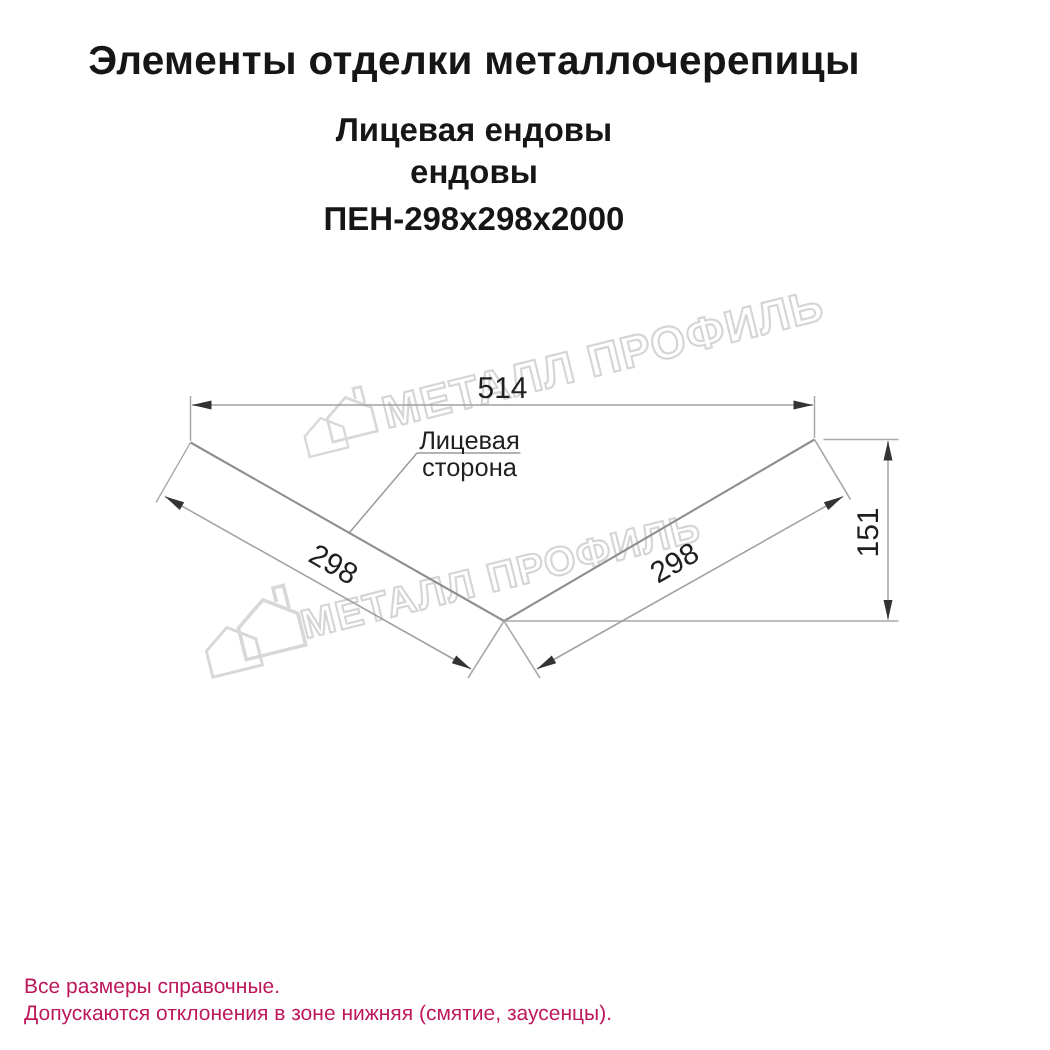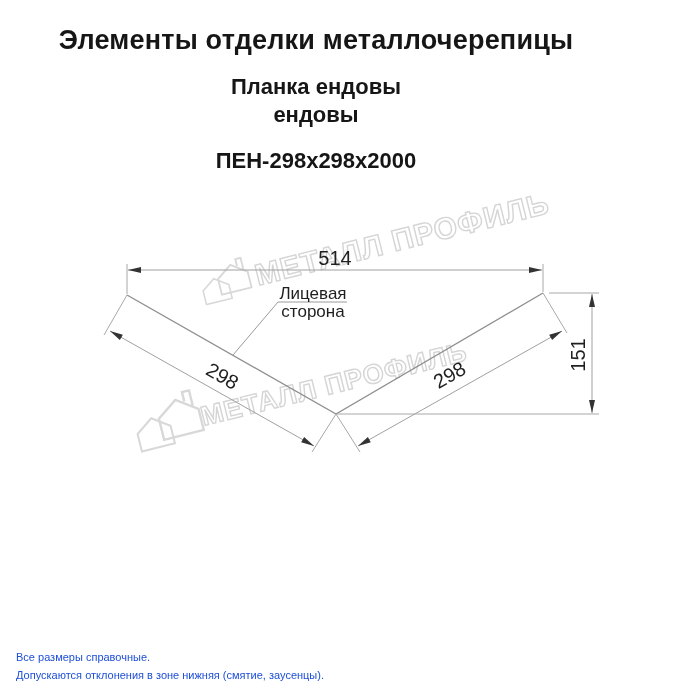--- a/index.html
+++ b/index.html
@@ -3,42 +3,42 @@
 <meta charset="utf-8">
 <style>
   html,body{margin:0;padding:0;background:#fff;}
   .page{
     position:relative;width:700px;height:700px;background:#ffffff;overflow:hidden;
     font-family:"Liberation Sans",sans-serif;color:#111;
   }
   .hdr{position:absolute;left:0;width:632px;text-align:center;font-weight:bold;color:#161616;}
   .title{top:25px;font-size:27px;letter-spacing:0.2px;}
   .sub{top:73px;font-size:22px;line-height:28px;}
-  .model{top:148px;font-size:22px;}
+  .model{top:133px;font-size:22px;}
   .drawing{position:absolute;left:0;top:0;width:700px;height:700px;}
-  .notes{position:absolute;left:16px;top:648px;font-size:11px;line-height:18px;color:#1d4ed8;}
+  .notes{position:absolute;left:16px;top:648px;font-size:14px;line-height:18px;color:#be185d;}
   .dimtext{font-size:20px;fill:#1f1f1f;}
   .facetext{font-size:17px;fill:#1f1f1f;}
   .wmtext{font-size:27px;font-weight:bold;letter-spacing:1px;fill:none;stroke:#d5d5d5;stroke-width:1.4;}
   .wmtext.big{font-size:30px;}
   .wmhouse{fill:none;stroke:#d8d8d8;stroke-width:2;}
   .ext{stroke:#a8a8a8;stroke-width:1;fill:none;}
   .dim{stroke:#a0a0a0;stroke-width:1;fill:none;}
   .profile{stroke:#8f8f8f;stroke-width:1.4;fill:none;stroke-linejoin:miter;}
   .leader{stroke:#9a9a9a;stroke-width:1;fill:none;}
 </style>
 </head>
 <body>
 
 <div class="page">
 
   <div class="hdr title">Элементы отделки металлочерепицы</div>
 
   <div class="hdr sub">
-    <div>Планка ендовы</div>
+    <div>Лицевая ендовы</div>
     <div>ендовы</div>
   </div>
 
   <div class="hdr model">ПЕН-298х298х2000</div>
 
   <svg class="drawing" viewBox="0 0 700 700" xmlns="http://www.w3.org/2000/svg">
     <defs>
       <marker id="arr" viewBox="0 0 14 8" refX="13.5" refY="4" markerWidth="14" markerHeight="8" markerUnits="userSpaceOnUse" orient="auto-start-reverse">
         <path d="M0.5,1 L13.5,4 L0.5,7 Z" fill="#333333"></path>
       </marker>

